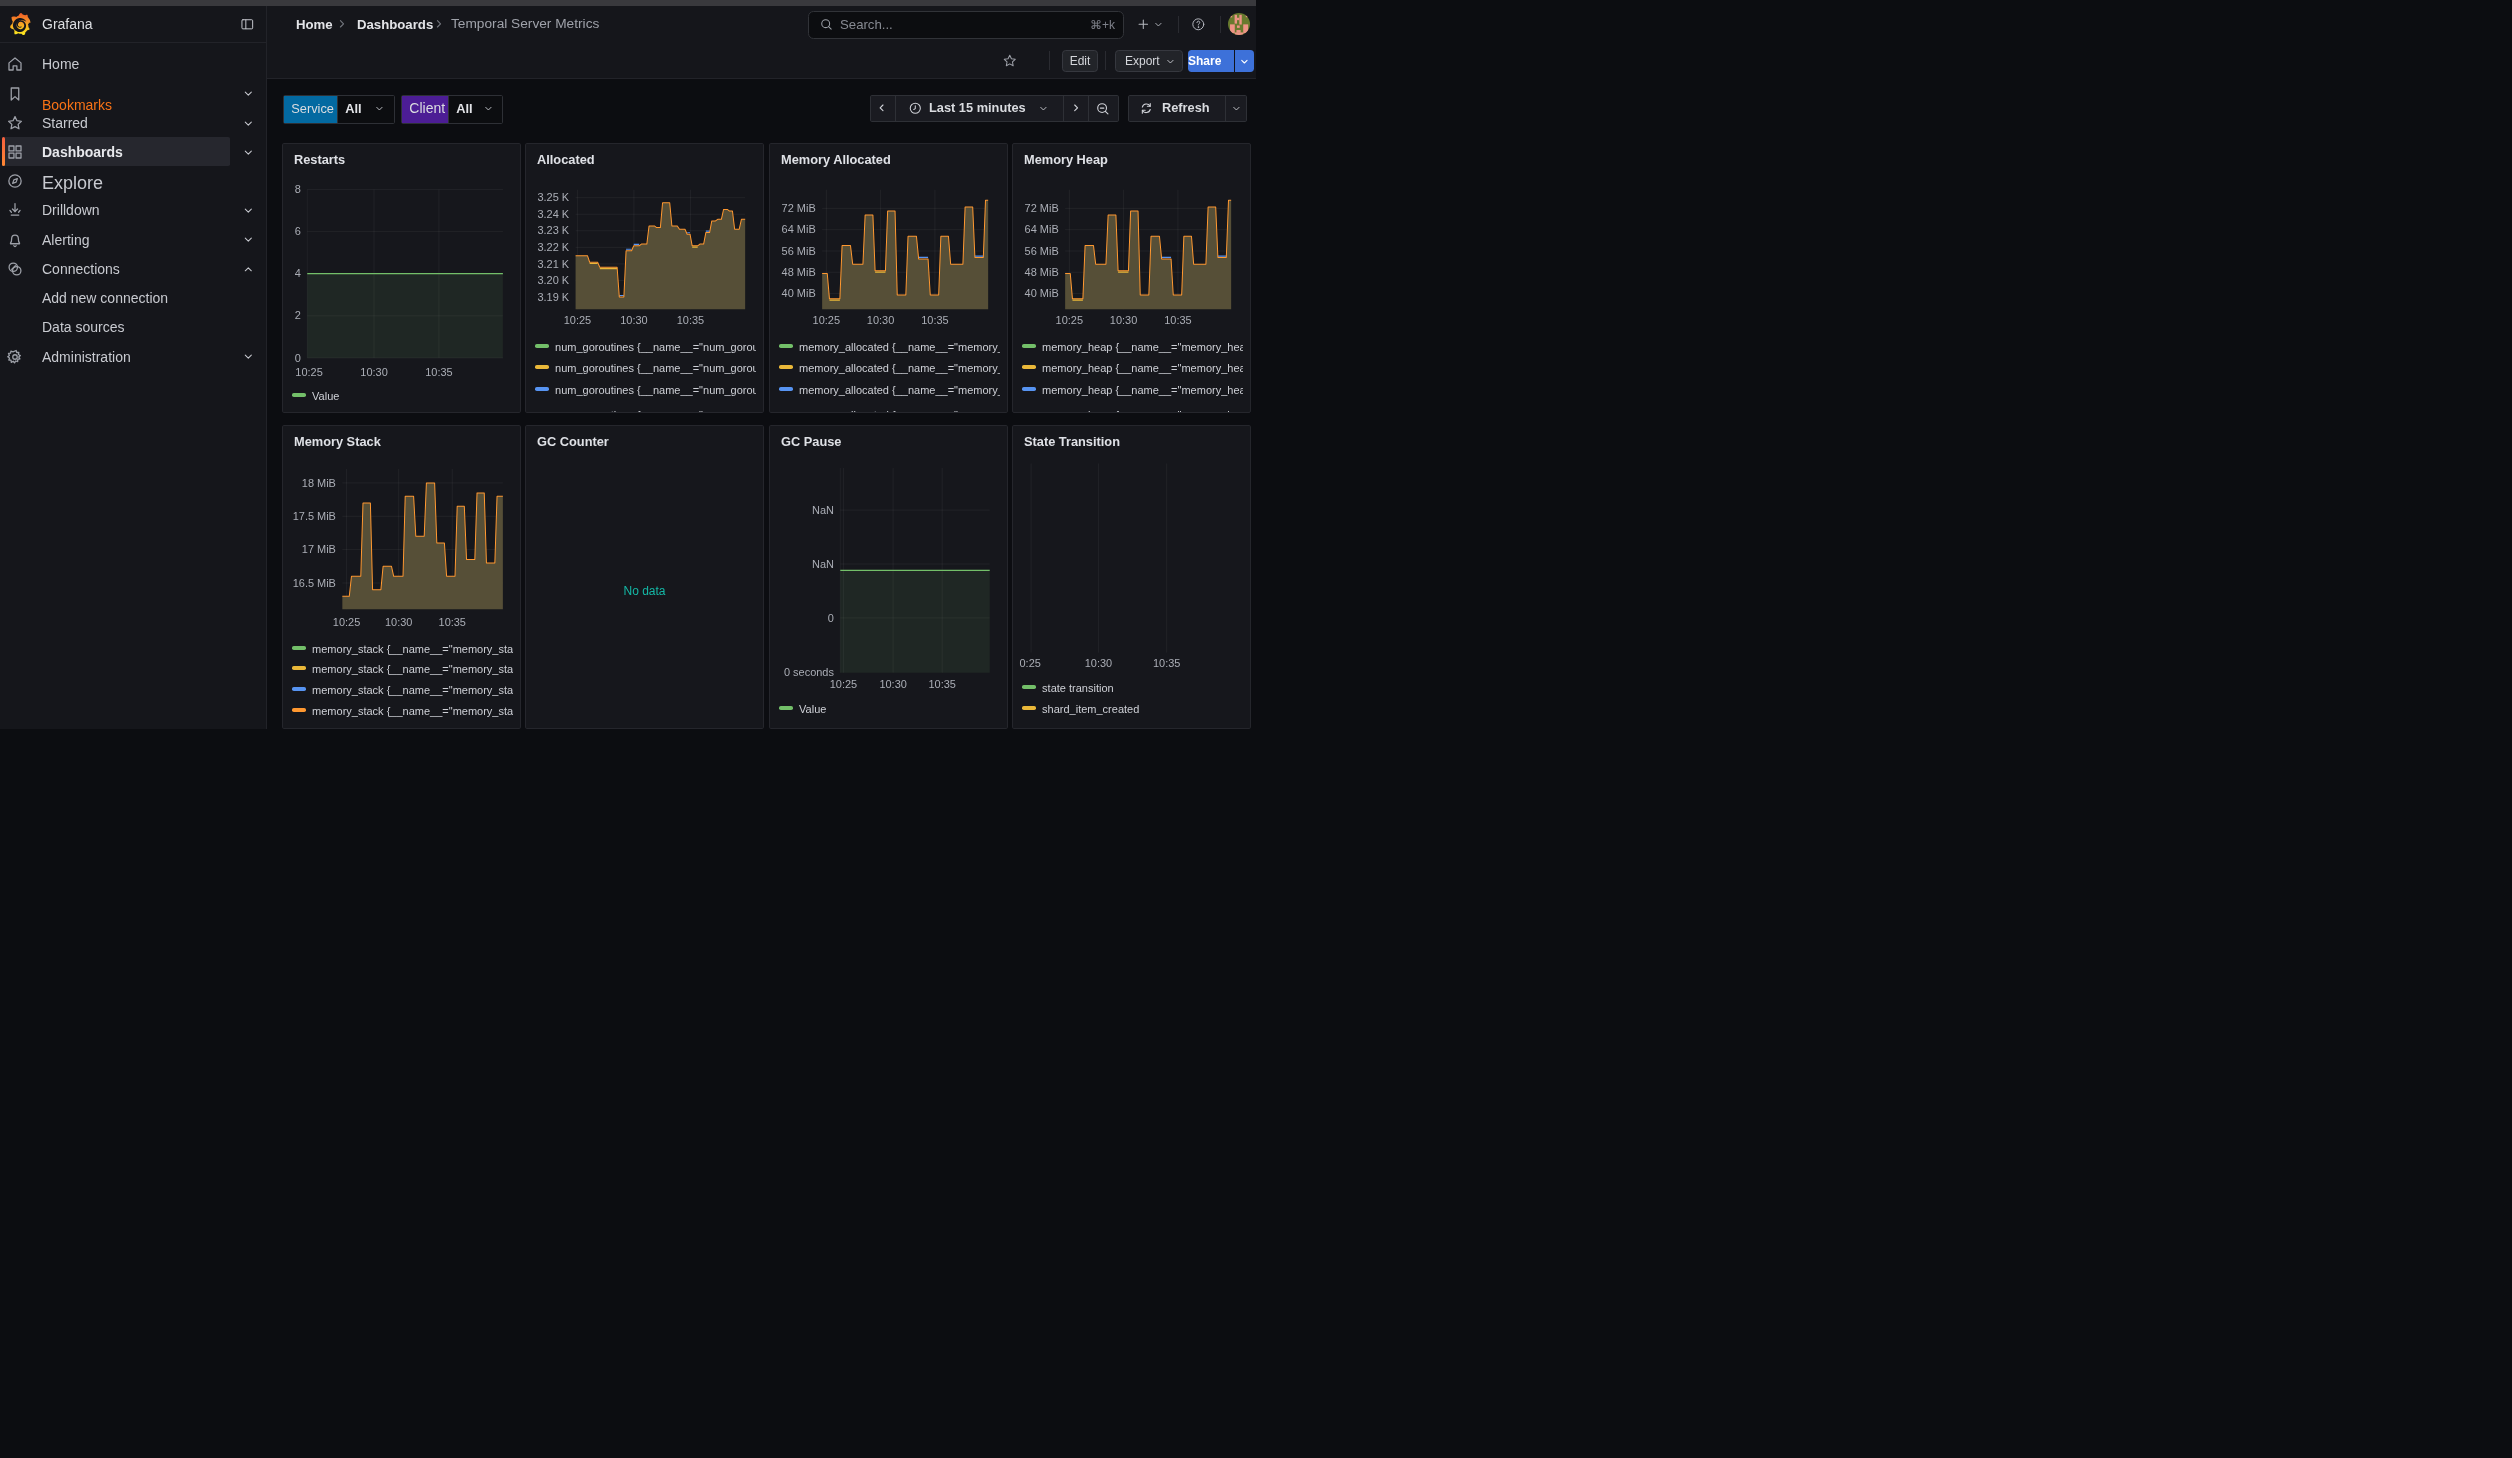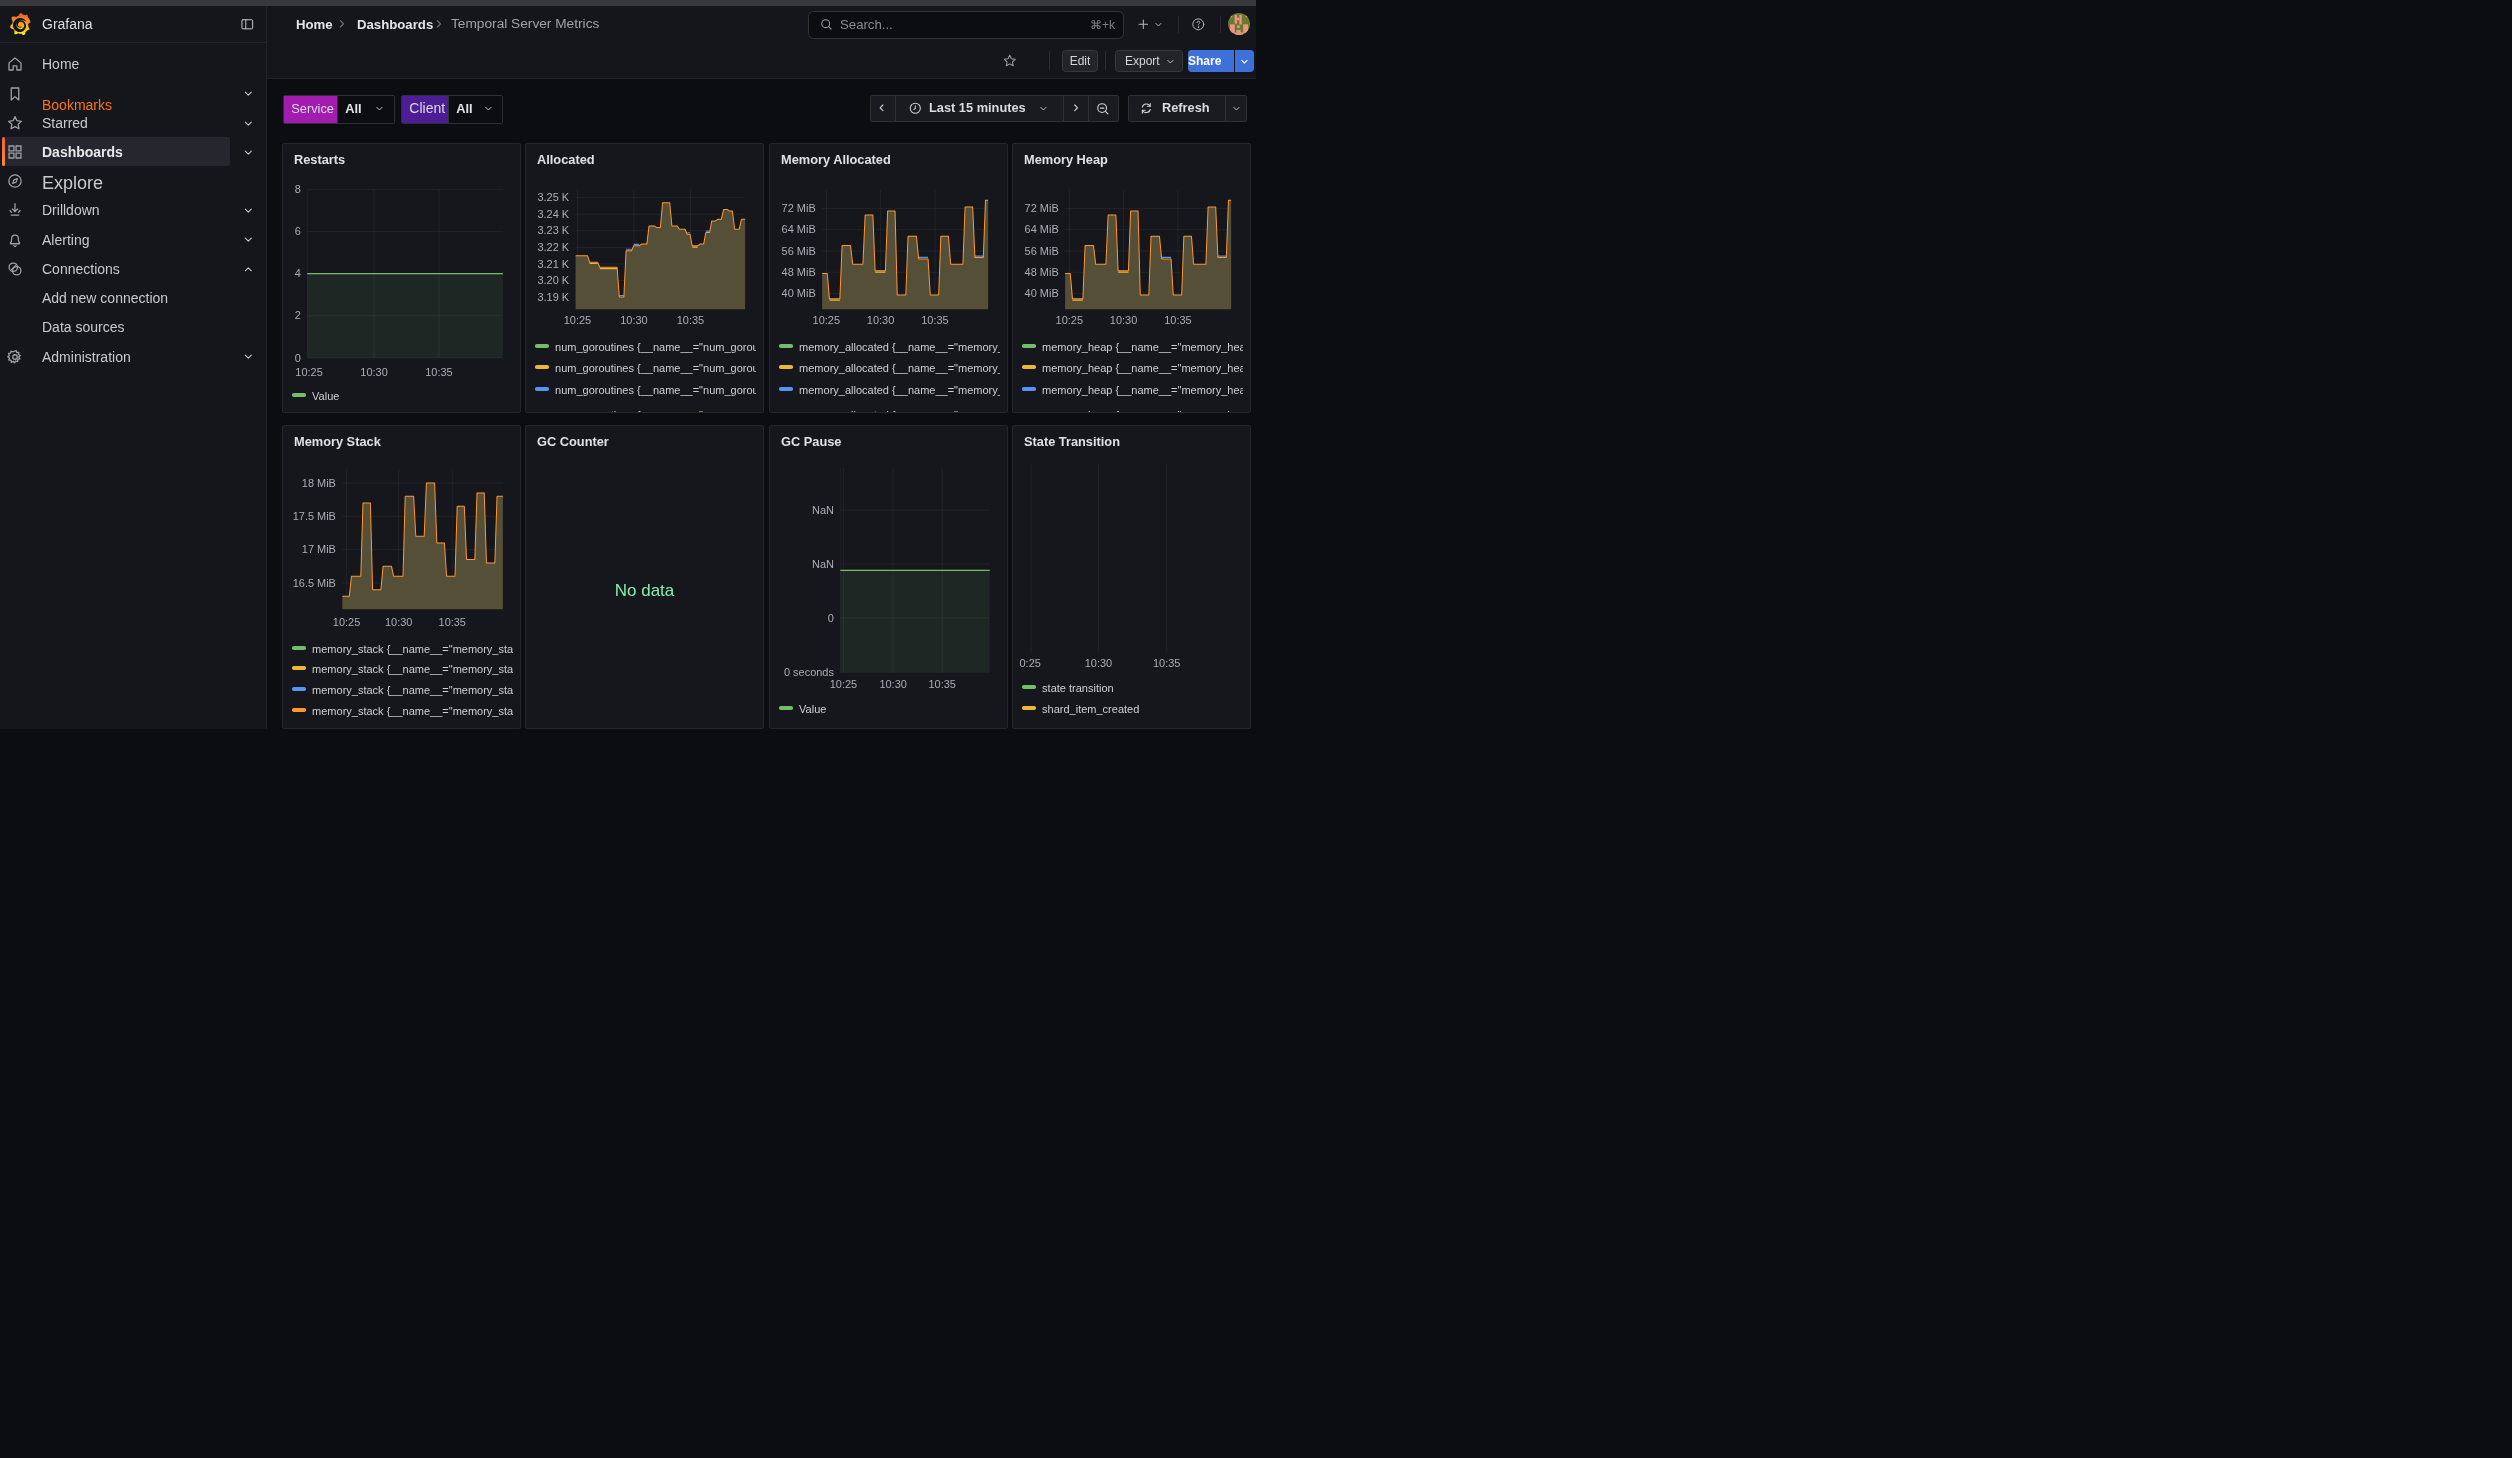--- a/index.html
+++ b/index.html
@@ -159,21 +159,21 @@
       <path d="M7 10 L12 15 L17 10"></path>
     </svg></div>
 <div style="position:absolute;left:1188px;top:50px;width:46px;height:22px;background:#3D71D9;border-radius:3.7px 0 0 3.7px;color:#fff;font-size:12px;font-weight:700;text-align:left;line-height:22px">Share</div>
 <div style="position:absolute;left:1234px;top:50px;width:1.4px;height:22px;background:#10131c"></div>
 <div style="position:absolute;left:1235px;top:50px;width:19px;height:22px;background:#3D71D9;border-radius:0 3.7px 3.7px 0">
     <svg width="12.8" height="12.8" viewBox="0 0 24 24" style="position:absolute;left:3.2px;top:4.6px" fill="none" stroke="#fff" stroke-width="2" stroke-linecap="round" stroke-linejoin="round">
       <path d="M7 10 L12 15 L17 10"></path>
     </svg>
   </div>
 <div style="position:absolute;left:283px;top:95px;width:110px;height:26.5px;border:0.9px solid #2e3036;border-radius:1.8px;display:flex">
-    <div style="width:54px;border-right:0.9px solid #2e3036;background:#a21caf;color:#dadce0;font-size:12.8px;line-height:25px;padding-left:7.3px;box-sizing:border-box">Service</div>
+    <div style="width:54px;border-right:0.9px solid #2e3036;background:#0369a1;color:#dadce0;font-size:12.8px;line-height:25px;padding-left:7.3px;box-sizing:border-box">Service</div>
     <div style="flex:1;position:relative;background:#0c0d10">
       <span style="position:absolute;left:7.3px;top:4.6px;font-size:12.8px;font-weight:700;color:#e3e4e8">All</span>
       <svg width="12.8" height="12.8" viewBox="0 0 24 24" style="position:absolute;left:35px;top:6px" fill="none" stroke="#c9cbd1" stroke-width="1.7" stroke-linecap="round" stroke-linejoin="round">
         <path d="M7 10 L12 15 L17 10"></path>
       </svg>
     </div>
   </div>
 <div style="position:absolute;left:401px;top:95px;width:100px;height:26.5px;border:0.9px solid #2e3036;border-radius:1.8px;display:flex">
     <div style="width:47px;border-right:0.9px solid #2e3036;background:#4c1d95;color:#dadce0;font-size:14px;line-height:25px;padding-left:7.3px;box-sizing:border-box">Client</div>
     <div style="flex:1;position:relative;background:#0c0d10">
@@ -363,21 +363,21 @@
       <text x="126.5" y="218.5" text-anchor="middle" font-size="12" fill="#abaeb6">10:30</text>
       <text x="185.1" y="218.5" text-anchor="middle" font-size="12" fill="#abaeb6">10:35</text>
     </svg>
     <div style="position:absolute;left:9px;top:214px;height:14.6px;right:7.3px;overflow:hidden;white-space:nowrap"><span style="display:inline-block;width:13.7px;height:3.7px;border-radius:1.8px;background:#73BF69;vertical-align:middle;margin-right:6.4px;margin-bottom:1.8px"></span><span style="font-size:11px;color:#ced0d6;vertical-align:middle">memory_stack {__name__="memory_stack", instance="temporal:8000"}</span></div>
     <div style="position:absolute;left:9px;top:234px;height:14.6px;right:7.3px;overflow:hidden;white-space:nowrap"><span style="display:inline-block;width:13.7px;height:3.7px;border-radius:1.8px;background:#EAB839;vertical-align:middle;margin-right:6.4px;margin-bottom:1.8px"></span><span style="font-size:11px;color:#ced0d6;vertical-align:middle">memory_stack {__name__="memory_stack", instance="temporal:8000"}</span></div>
     <div style="position:absolute;left:9px;top:255px;height:14.6px;right:7.3px;overflow:hidden;white-space:nowrap"><span style="display:inline-block;width:13.7px;height:3.7px;border-radius:1.8px;background:#5794F2;vertical-align:middle;margin-right:6.4px;margin-bottom:1.8px"></span><span style="font-size:11px;color:#ced0d6;vertical-align:middle">memory_stack {__name__="memory_stack", instance="temporal:8000"}</span></div>
     <div style="position:absolute;left:9px;top:276px;height:14.6px;right:7.3px;overflow:hidden;white-space:nowrap"><span style="display:inline-block;width:13.7px;height:3.7px;border-radius:1.8px;background:#FF9830;vertical-align:middle;margin-right:6.4px;margin-bottom:1.8px"></span><span style="font-size:11px;color:#ced0d6;vertical-align:middle">memory_stack {__name__="memory_stack", instance="temporal:8000"}</span></div>
   </div>
 <div style="position:absolute;left:525px;top:425px;width:237px;height:302px;background:#16171c;border:0.9px solid #25262c;border-radius:1.8px;overflow:hidden">
     <div style="position:absolute;left:11px;top:8.2px;font-size:12.8px;font-weight:700;color:#dfe1e6">GC Counter</div>
-    <div style="position:absolute;left:0;top:156px;width:100%;text-align:center;font-size:17px;line-height:18px;color:#86efac">No data</div>
+    <div style="position:absolute;left:0;top:156px;width:100%;text-align:center;font-size:12px;line-height:18px;color:#14b8a6">No data</div>
   </div>
 <div style="position:absolute;left:769px;top:425px;width:237px;height:302px;background:#16171c;border:0.9px solid #25262c;border-radius:1.8px;overflow:hidden">
     <div style="position:absolute;left:11px;top:8.2px;font-size:12.8px;font-weight:700;color:#dfe1e6">GC Pause</div>
     <svg width="237" height="302" viewBox="0 0 259.1 330.5" style="position:absolute;left:0;top:0">
       <line x1="76.8" y1="92" x2="240.3" y2="92" stroke="rgba(255,255,255,0.06)" stroke-width="1"></line>
       <line x1="76.8" y1="151" x2="240.3" y2="151" stroke="rgba(255,255,255,0.06)" stroke-width="1"></line>
       <line x1="76.8" y1="210" x2="240.3" y2="210" stroke="rgba(255,255,255,0.06)" stroke-width="1"></line>
       <line x1="80.3" y1="46" x2="80.3" y2="270" stroke="rgba(255,255,255,0.06)" stroke-width="1"></line>
       <line x1="134.6" y1="46" x2="134.6" y2="270" stroke="rgba(255,255,255,0.06)" stroke-width="1"></line>
       <line x1="188.3" y1="46" x2="188.3" y2="270" stroke="rgba(255,255,255,0.06)" stroke-width="1"></line>

